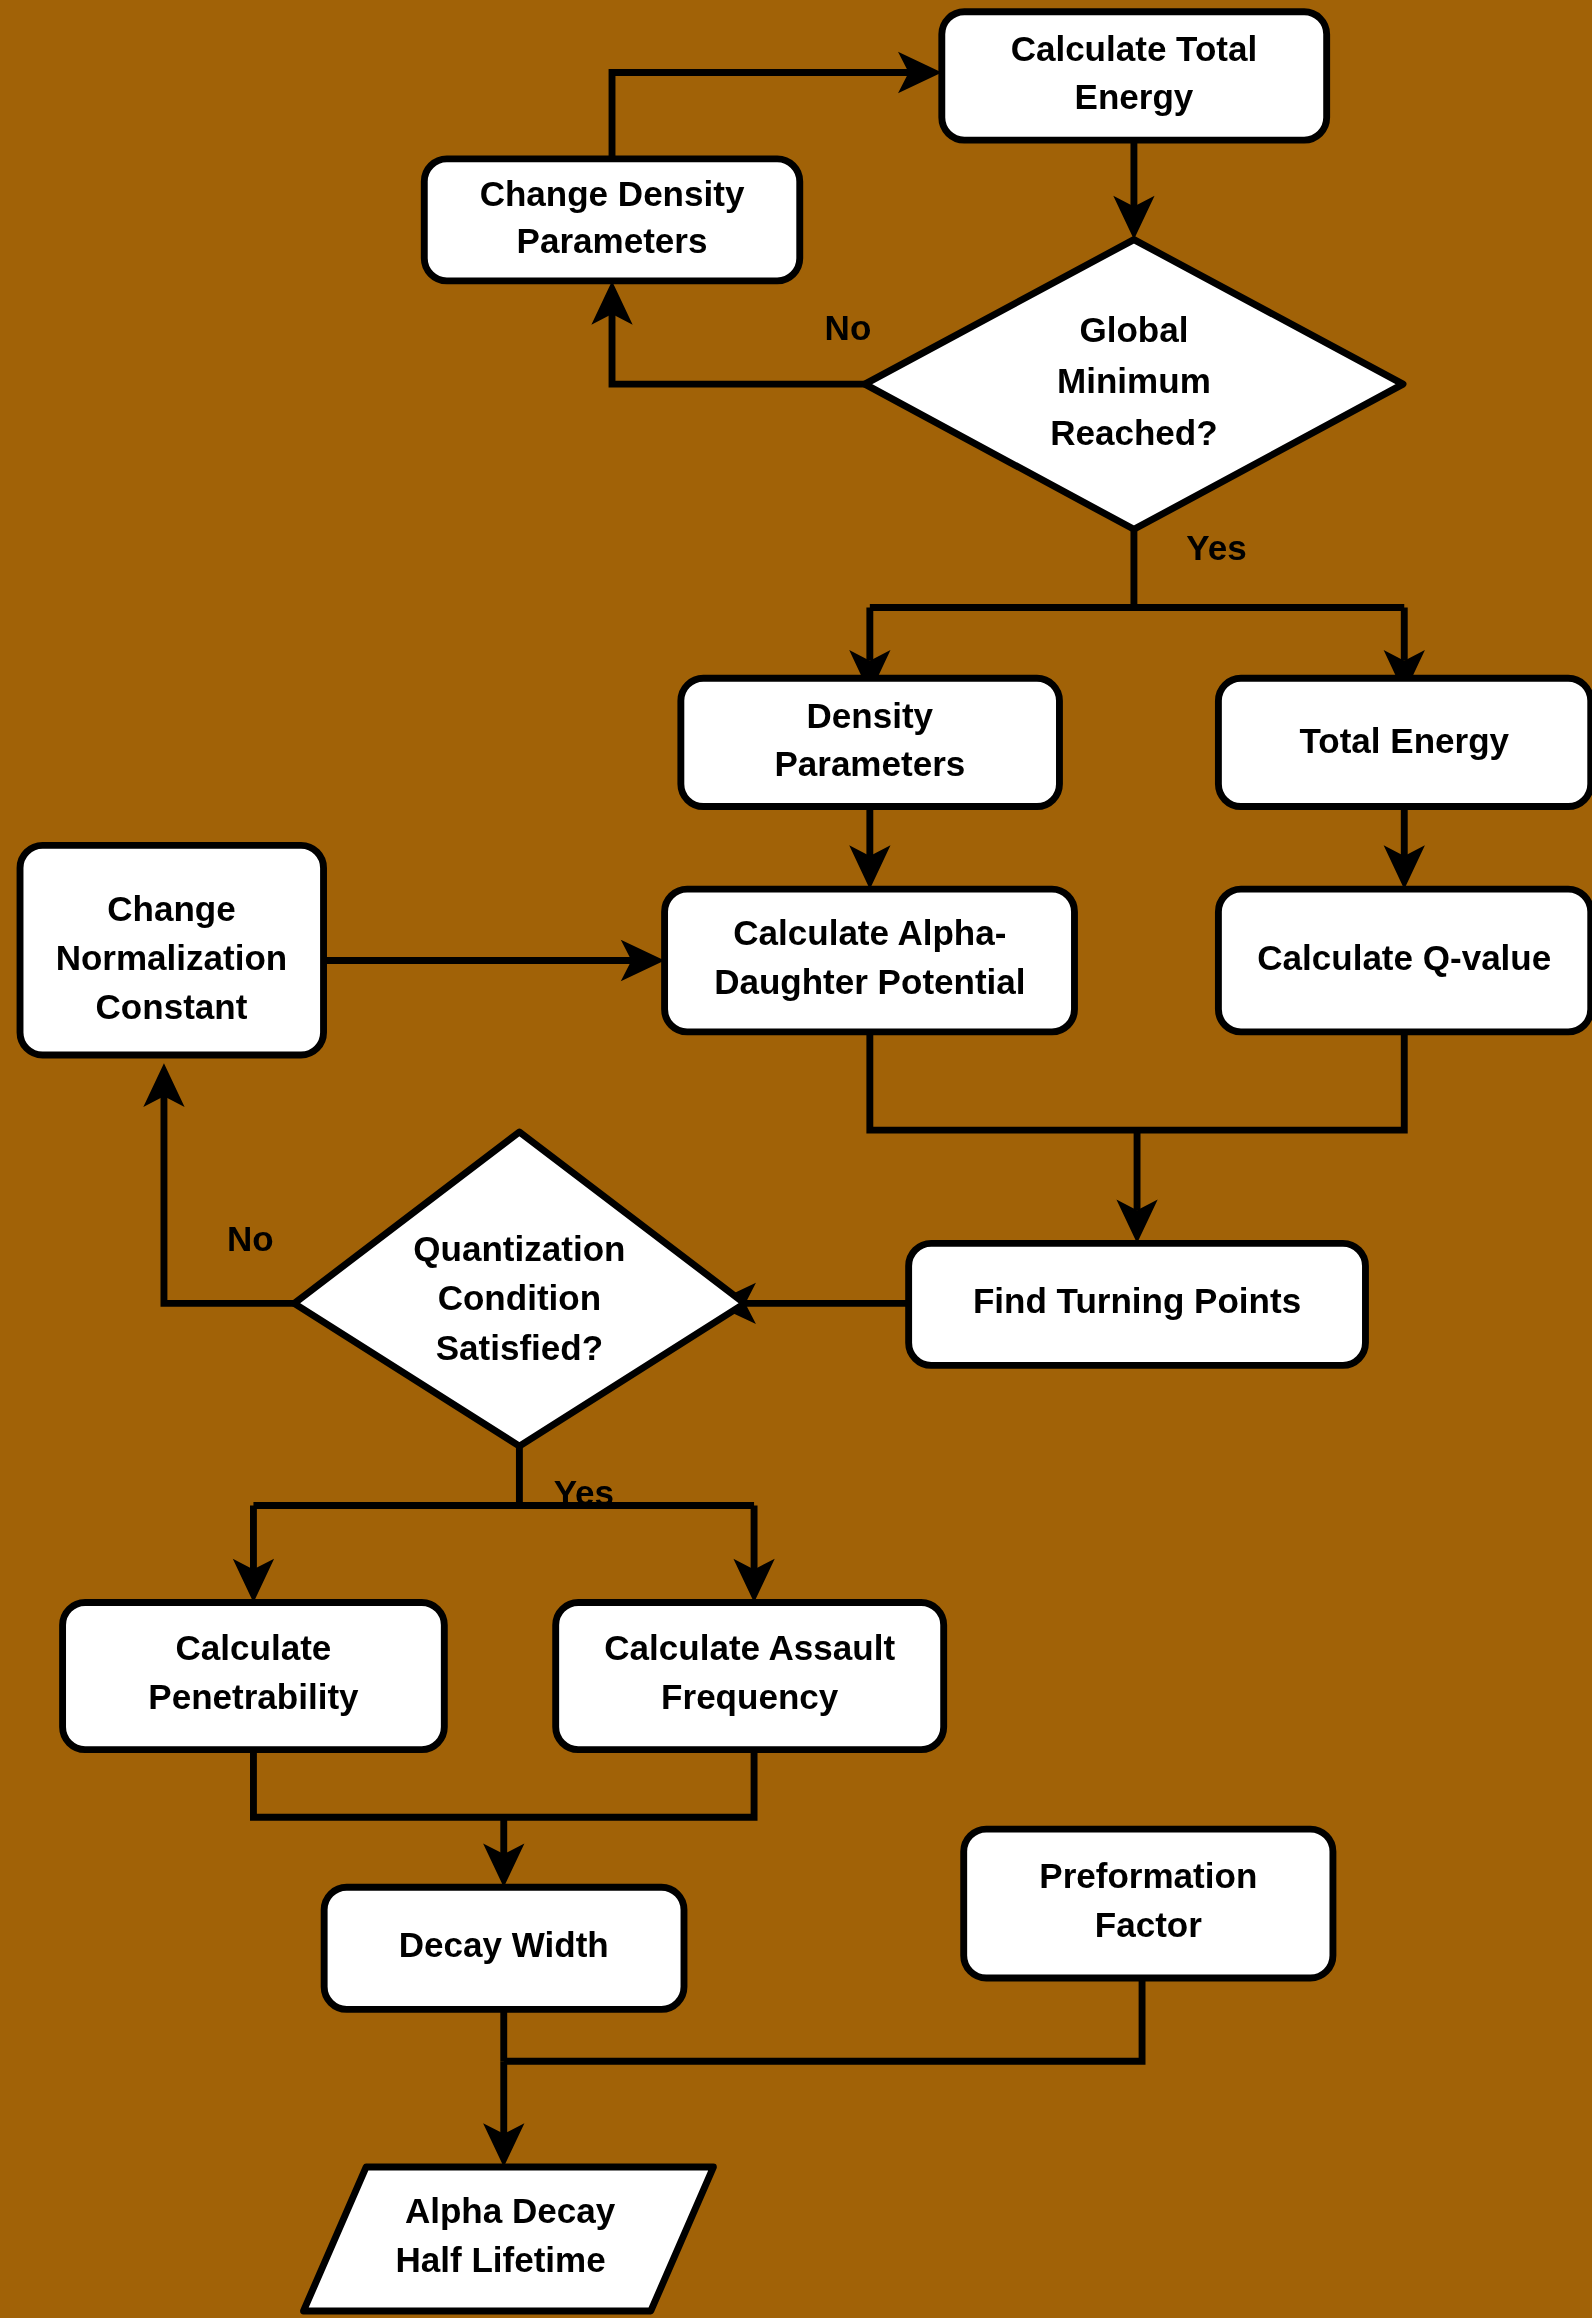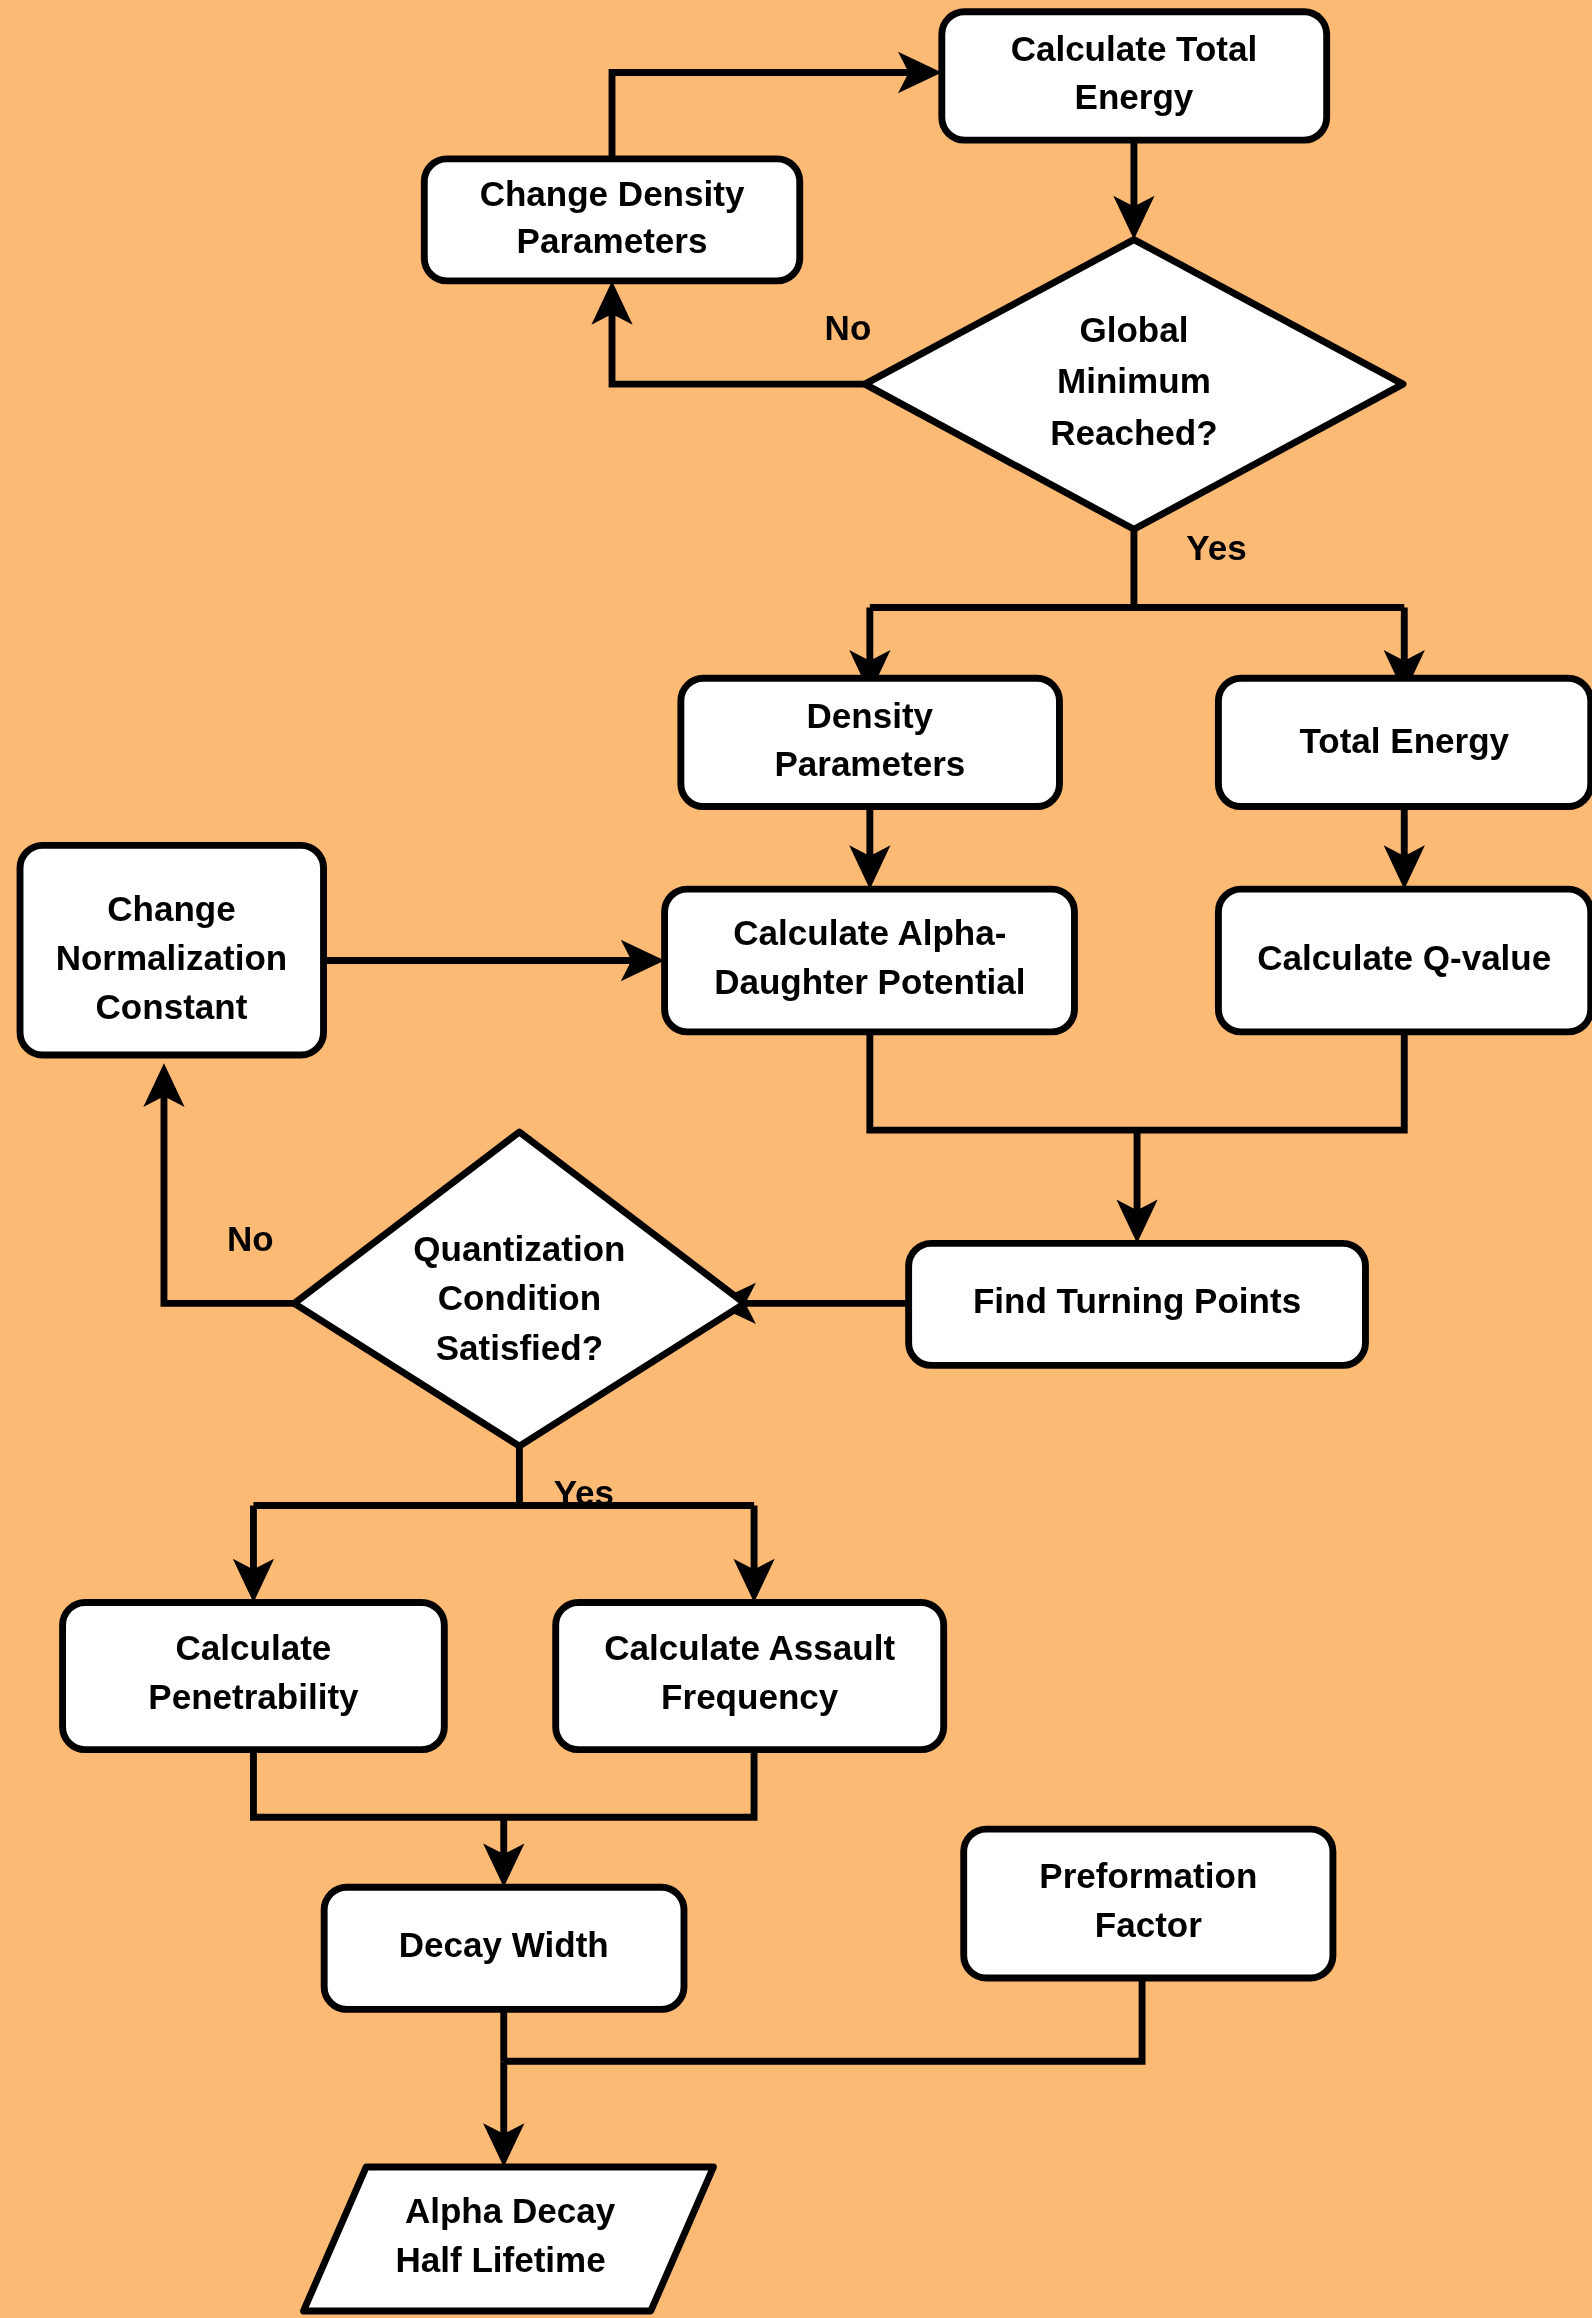--- a/index.html
+++ b/index.html
@@ -10,21 +10,21 @@
   }
   body {
     width: 1592px;
     height: 2319px;
     font-family: "Liberation Sans", sans-serif;
   }
   #flow-root {
     position: relative;
     width: 1592px;
     height: 2319px;
-    background: #fdba74;
+    background: #a16207;
   }
   svg#flow-svg {
     display: block;
     width: 1592px;
     height: 2319px;
   }
   .node-shape {
     fill: #ffffff;
     stroke: #000000;
     stroke-width: 11;

